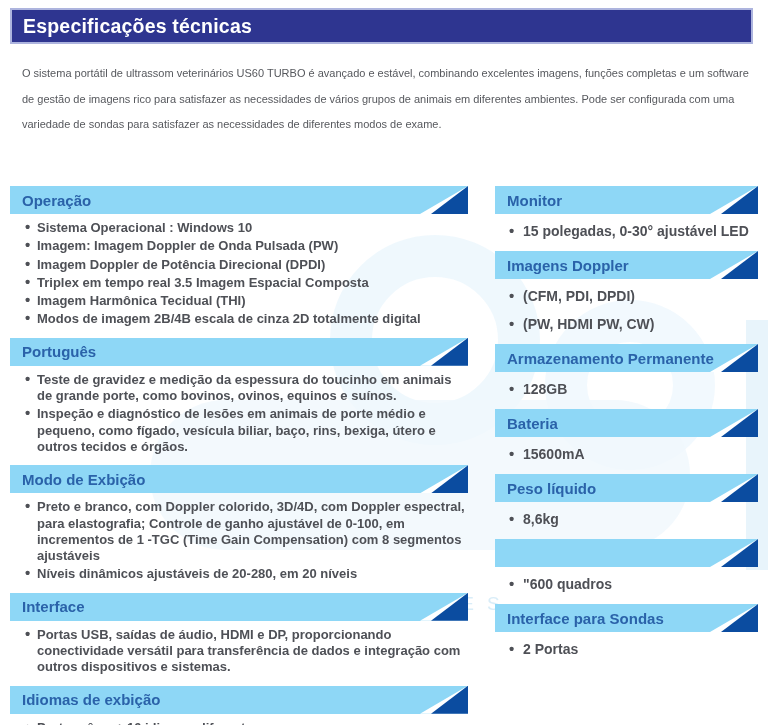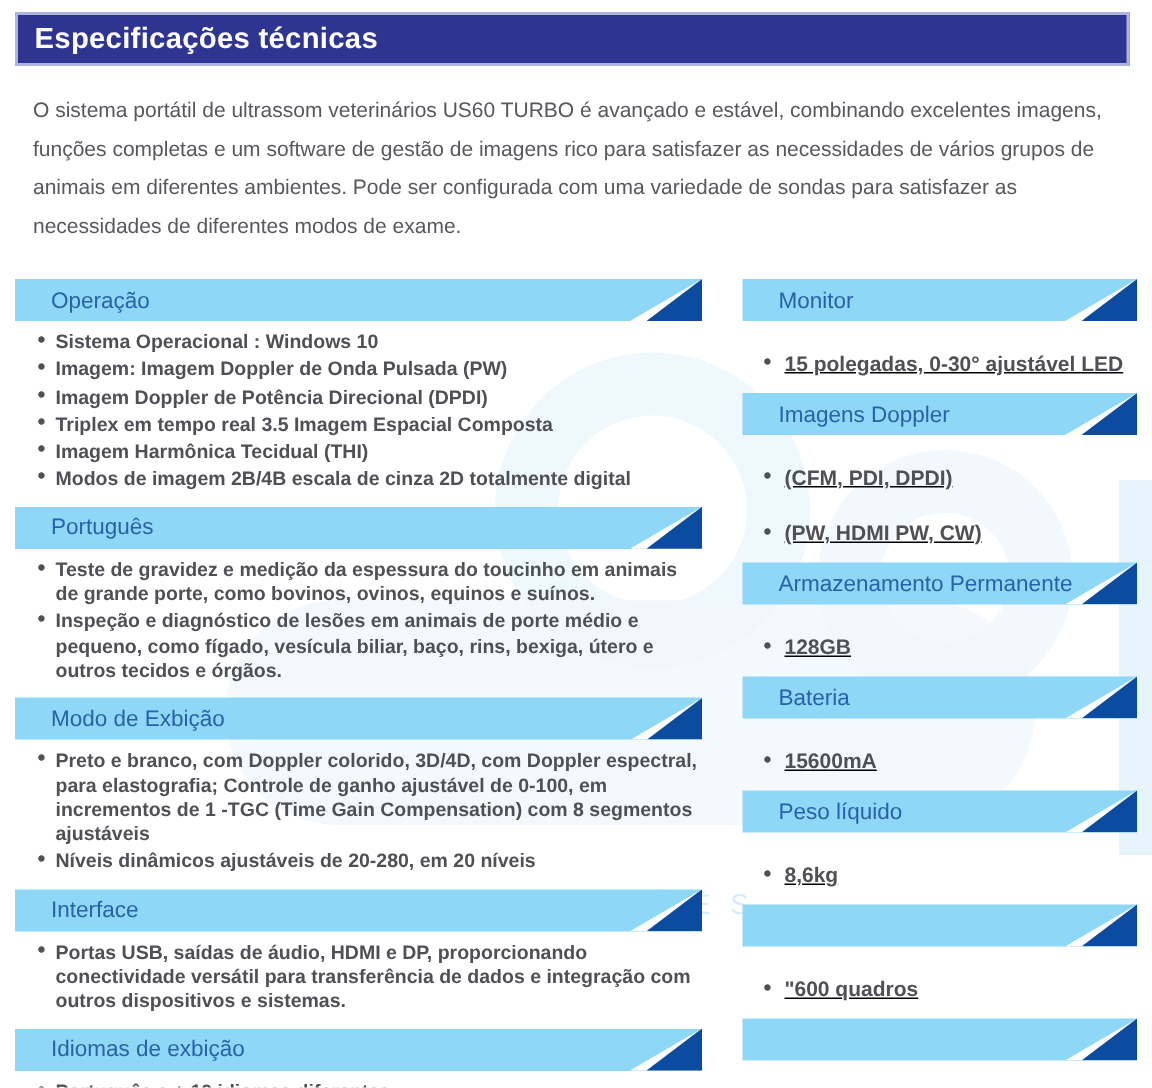--- a/index.html
+++ b/index.html
@@ -40,55 +40,55 @@
     display: flex; align-items: center;
   }
   .page-title {
     margin: 0 0 0 11px; color: #ffffff;
     font-size: 19.5px; font-weight: 700; letter-spacing: .2px; text-align: right;
   }
 
   
   .intro {
     position: absolute; left: 22px; top: 61px; width: 735px;
-    margin: 0; color: #56585D; font-size: 14px; line-height: 25.6px;
+    margin: 0; color: #56585D; font-size: 11px; line-height: 25.6px;
   }
 
   
   .columns {
     position: absolute; left: 10px; top: 186px; width: 748px;
     display: flex; gap: 27px; align-items: flex-start;
   }
   .col-left  { width: 458px; flex: 0 0 458px; }
   .col-right { width: 263px; flex: 0 0 263px; }
 
   .spec-section { margin-bottom: 10px; }
   .col-right .spec-section { margin-bottom: 11px; }
 
   .section-bar {
     position: relative; height: 28px; background: #8ED7F6;
     display: flex; align-items: center; overflow: hidden;
   }
   .section-title {
-    color: #2A62A9; font-size: 15px; font-weight: 400;
-    padding-left: 12px; white-space: nowrap; margin-left: 12px;
+    color: #2A62A9; font-size: 15px; font-weight: 700;
+    padding-left: 12px; white-space: nowrap;
   }
   .corner-white {
     position: absolute; right: 0; top: 0; width: 48px; height: 100%;
     background: #ffffff;
     clip-path: polygon(100% 0, 100% 100%, 0 100%);
   }
   .corner-blue {
     position: absolute; right: 0; top: 0; width: 37px; height: 100%;
     background: #0B4CA0;
     clip-path: polygon(100% 0, 100% 100%, 0 100%);
   }
 
   .bullets { list-style: none; margin: 6px 0 0 0; padding: 0; }
-  .col-right .bullets { margin-top: 20px; text-decoration: underline; }
+  .col-right .bullets { margin-top: 9px; }
   .bullets li {
     position: relative; padding-left: 27px; margin-bottom: 2px;
     color: #4E5056; font-size: 13px; line-height: 16.3px; font-weight: 600;
   }
   .col-right .bullets li { padding-left: 28px; font-size: 14px; line-height: 17px; }
   .bullets li::before {
     content: "\2022"; position: absolute; left: 15px; top: -1px;
     color: #4E5056; font-size: 15px;
   }
   .col-right .bullets li::before { left: 14px; }
@@ -244,20 +244,21 @@
       <span class="corner-white"></span>
       <span class="corner-blue"></span>
     </div>
     <ul class="bullets">
               <li>"600 quadros</li>
             </ul>
   </section>
 
   <section class="spec-section">
     <div class="section-bar">
+      <span class="section-title">Interface para Sondas</span>
       <span class="corner-white"></span>
       <span class="corner-blue"></span>
     </div>
     <ul class="bullets">
               <li>2  Portas</li>
             </ul>
   </section>
 </div>
     </div>
   </div>

